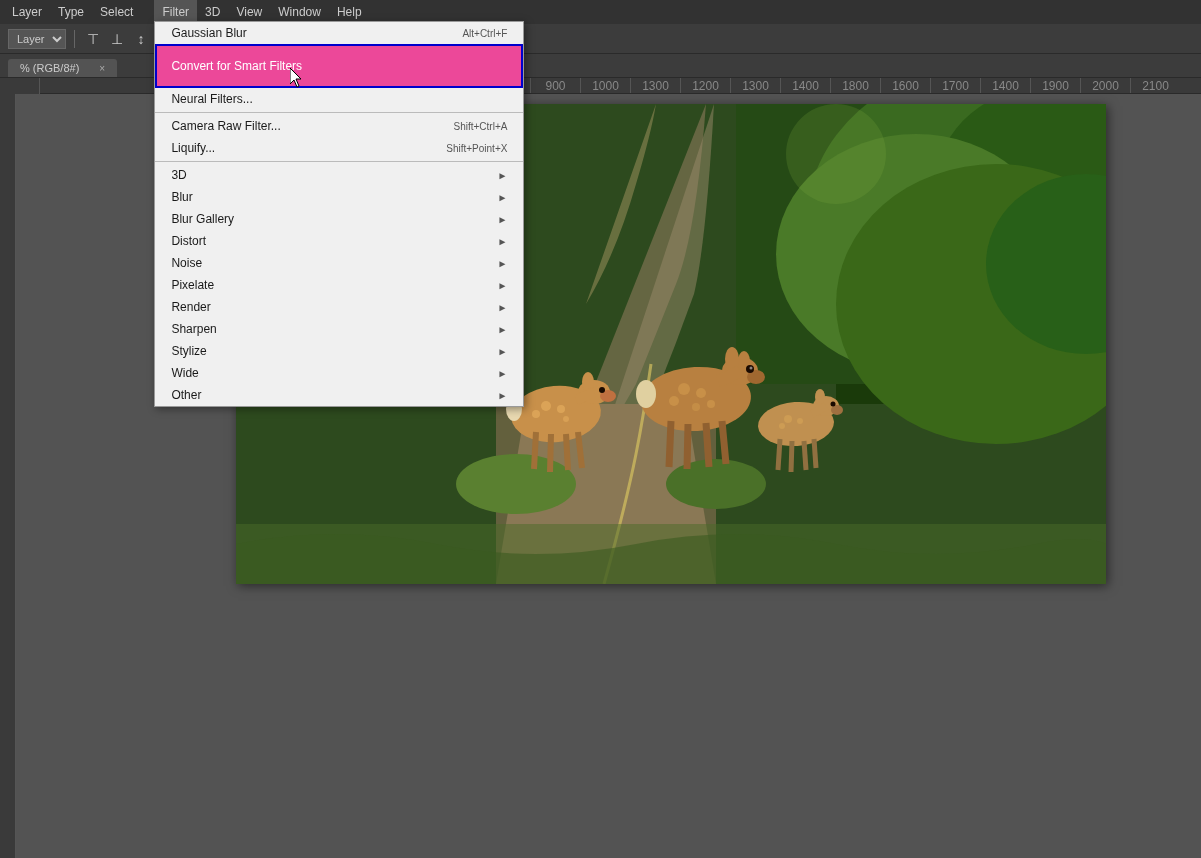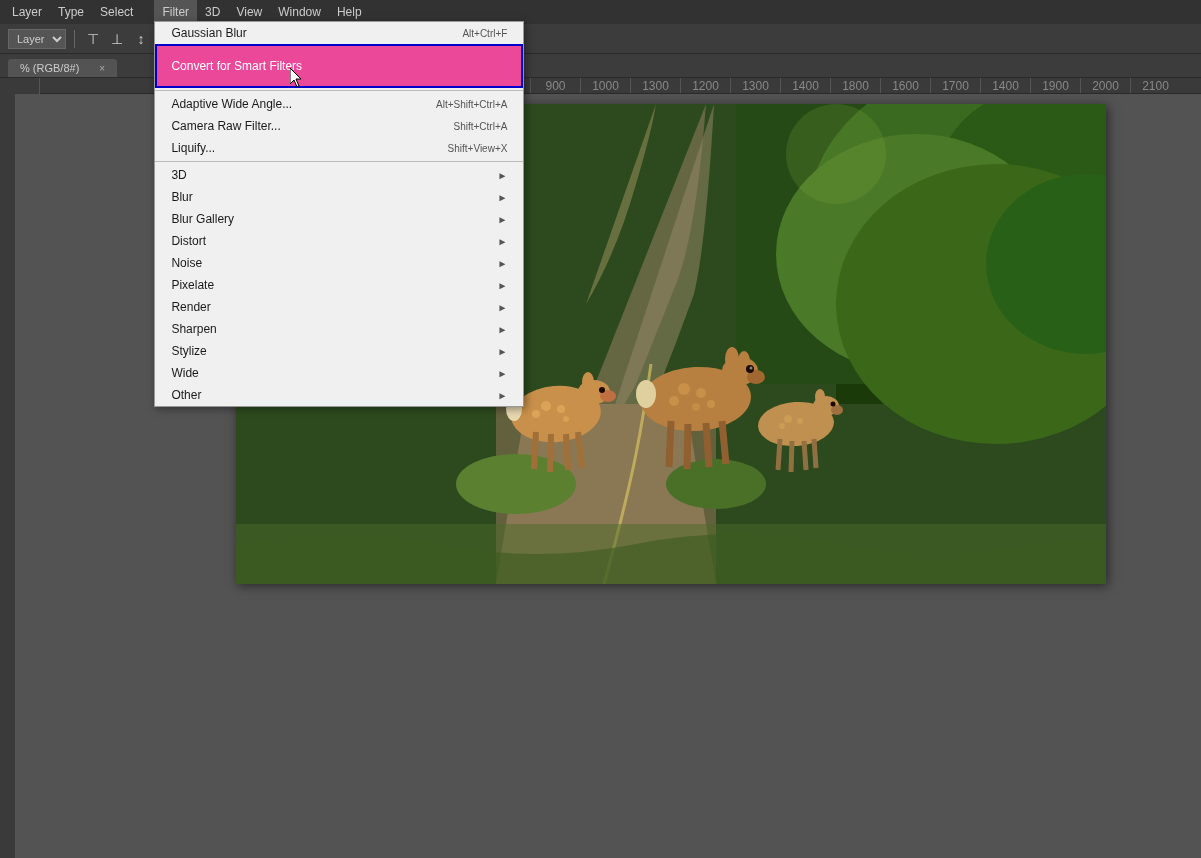--- a/index.html
+++ b/index.html
@@ -175,37 +175,36 @@
       <div class="menu-item">
         <span>Gaussian Blur</span>
         <span class="shortcut">Alt+Ctrl+F</span>
       </div>
 
       <div class="menu-item" style="background:#ec4899; color:white; border:2px solid #0000cc; padding:13px 14px;">
         <span>Convert for Smart Filters</span>
         <span class="shortcut" style="color:#ddd;"></span>
       </div>
 
+      <div class="menu-item">
+        <span>Neural Filters...</span>
+      </div>
       <div class="menu-separator"></div>
 
 
-      <div class="menu-item">
-        <span>Adaptive Wide Angle...</span>
-        <span class="shortcut">Alt+Shift+Ctrl+A</span>
-      </div>
 
       <div class="menu-item">
         <span>Camera Raw Filter...</span>
         <span class="shortcut">Shift+Ctrl+A</span>
       </div>
 
 
       <div class="menu-item">
         <span>Liquify...</span>
-        <span class="shortcut">Shift+View+X</span>
+        <span class="shortcut">Shift+Point+X</span>
       </div>
 
       <div class="menu-separator"></div>
 
       <div class="menu-item">
         <span>3D</span>
         <span class="arrow">►</span>
       </div>
 
       <div class="menu-item">

